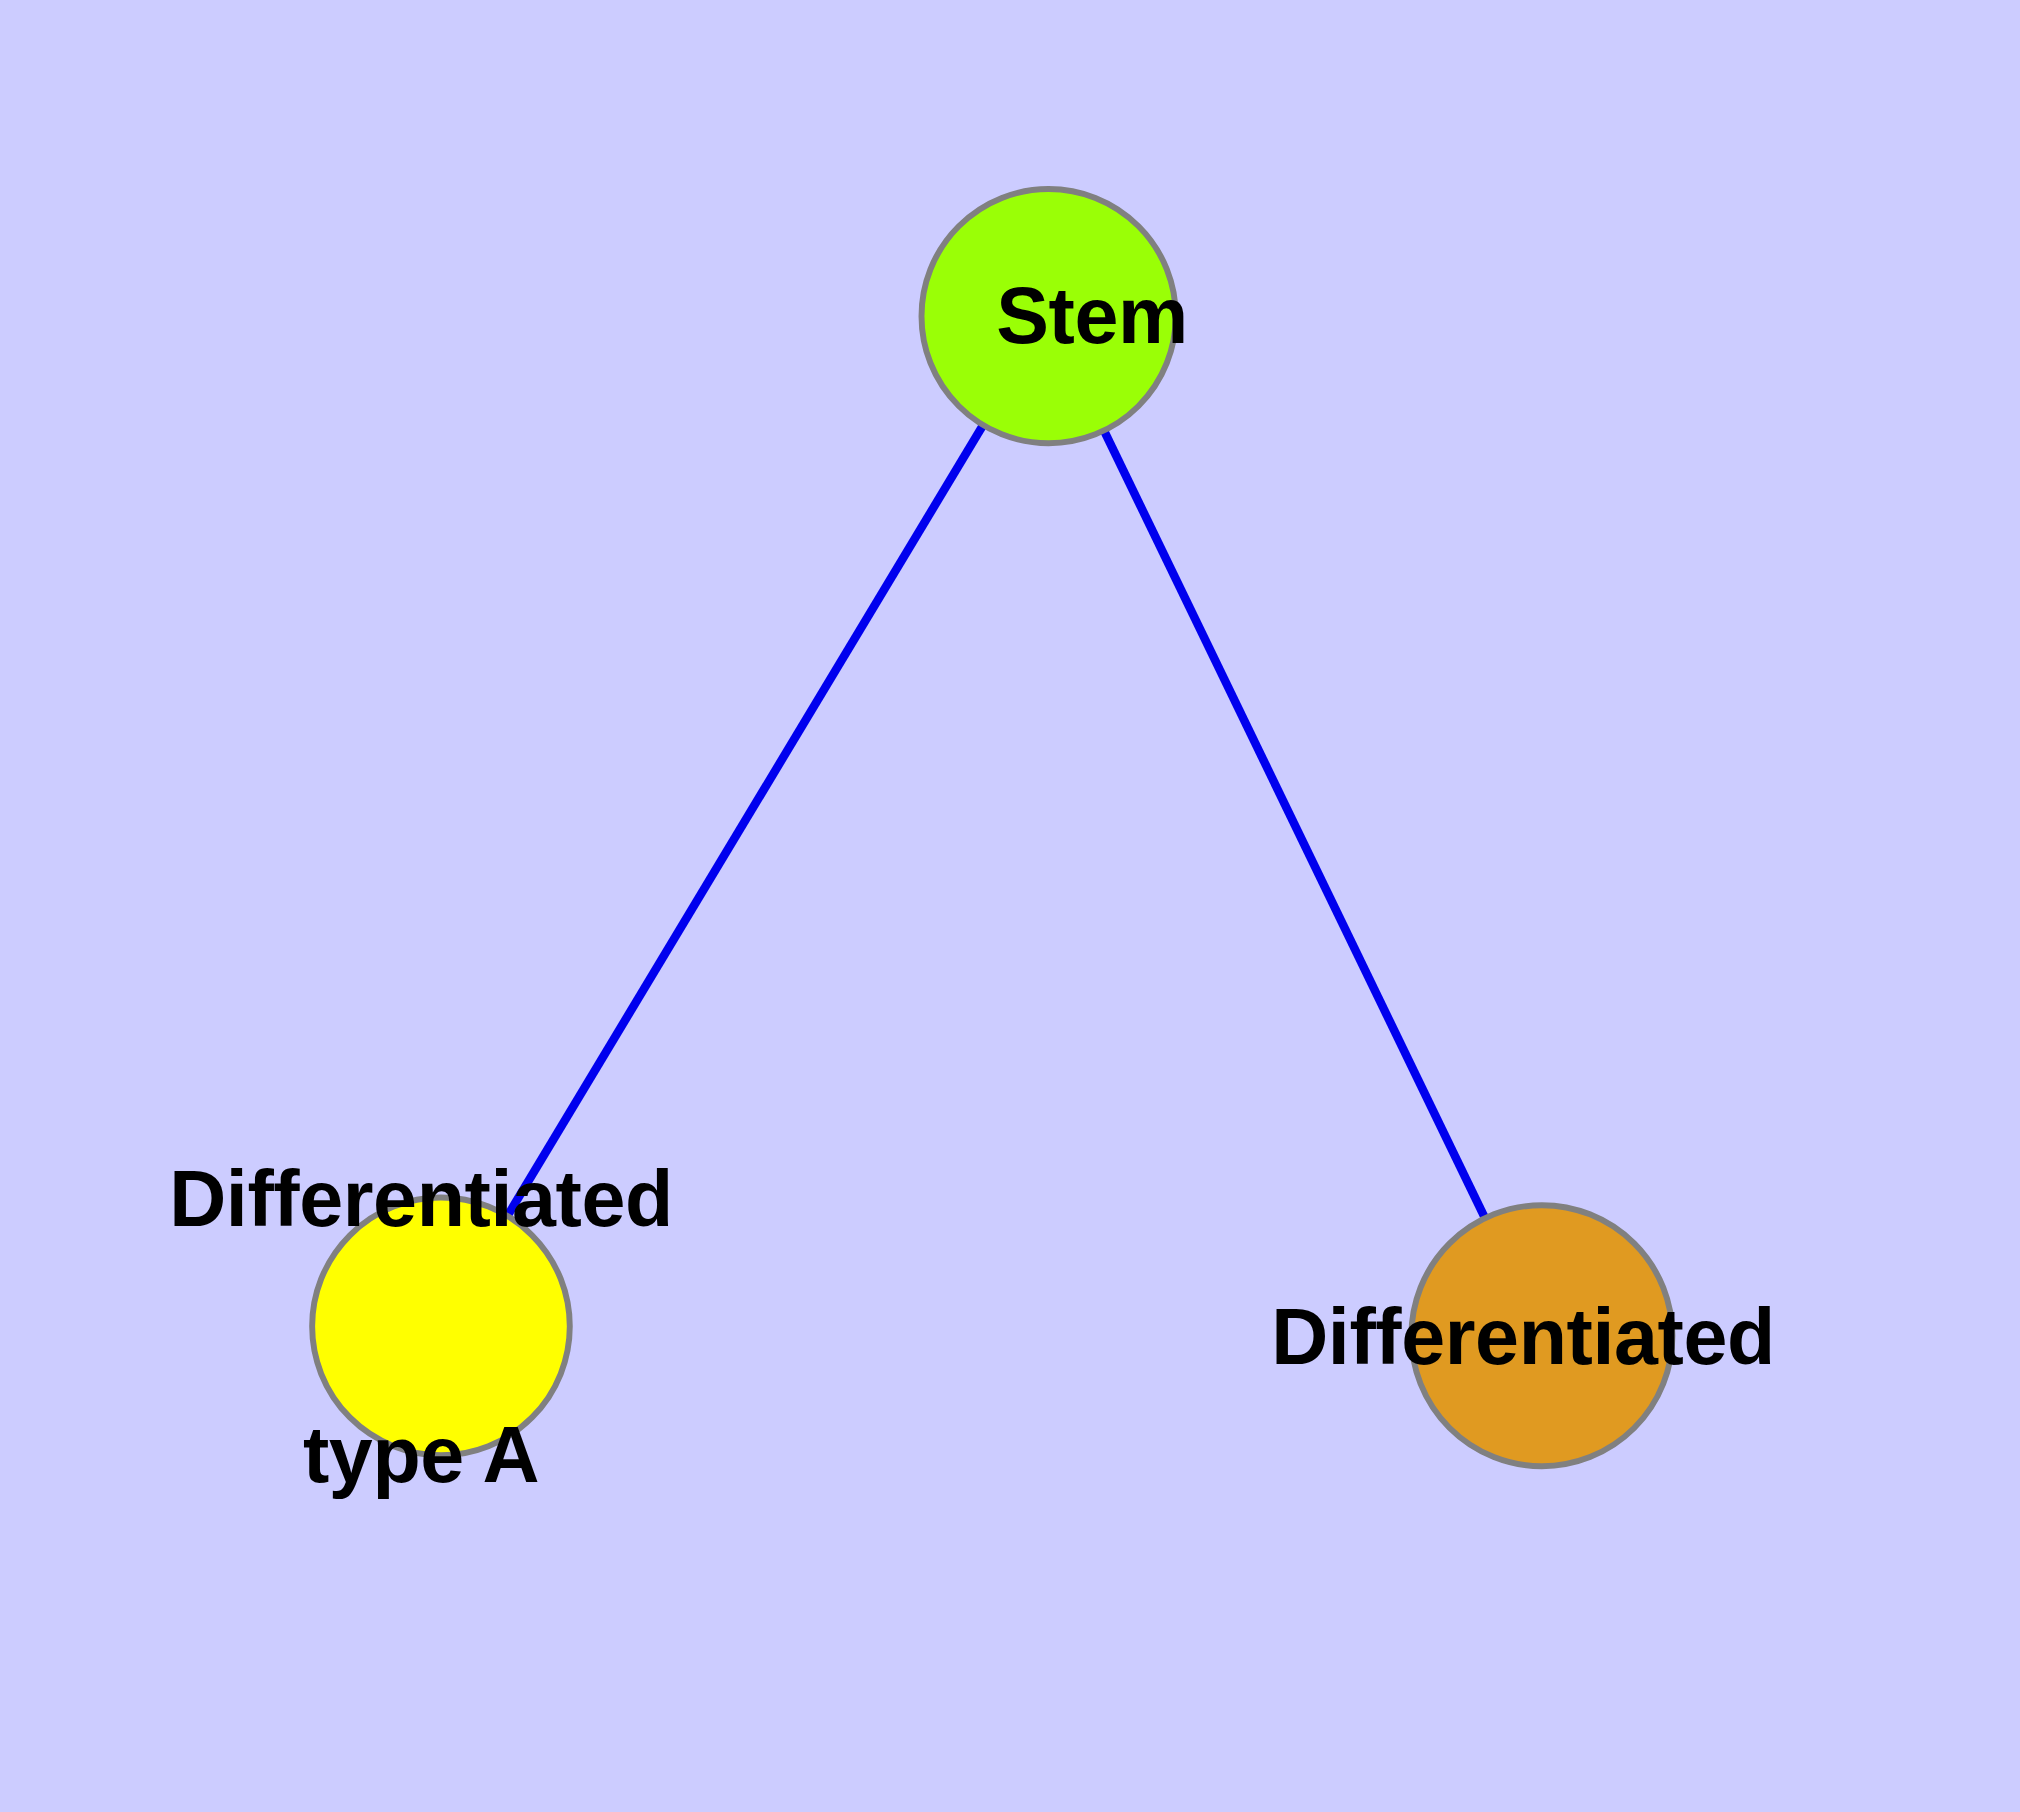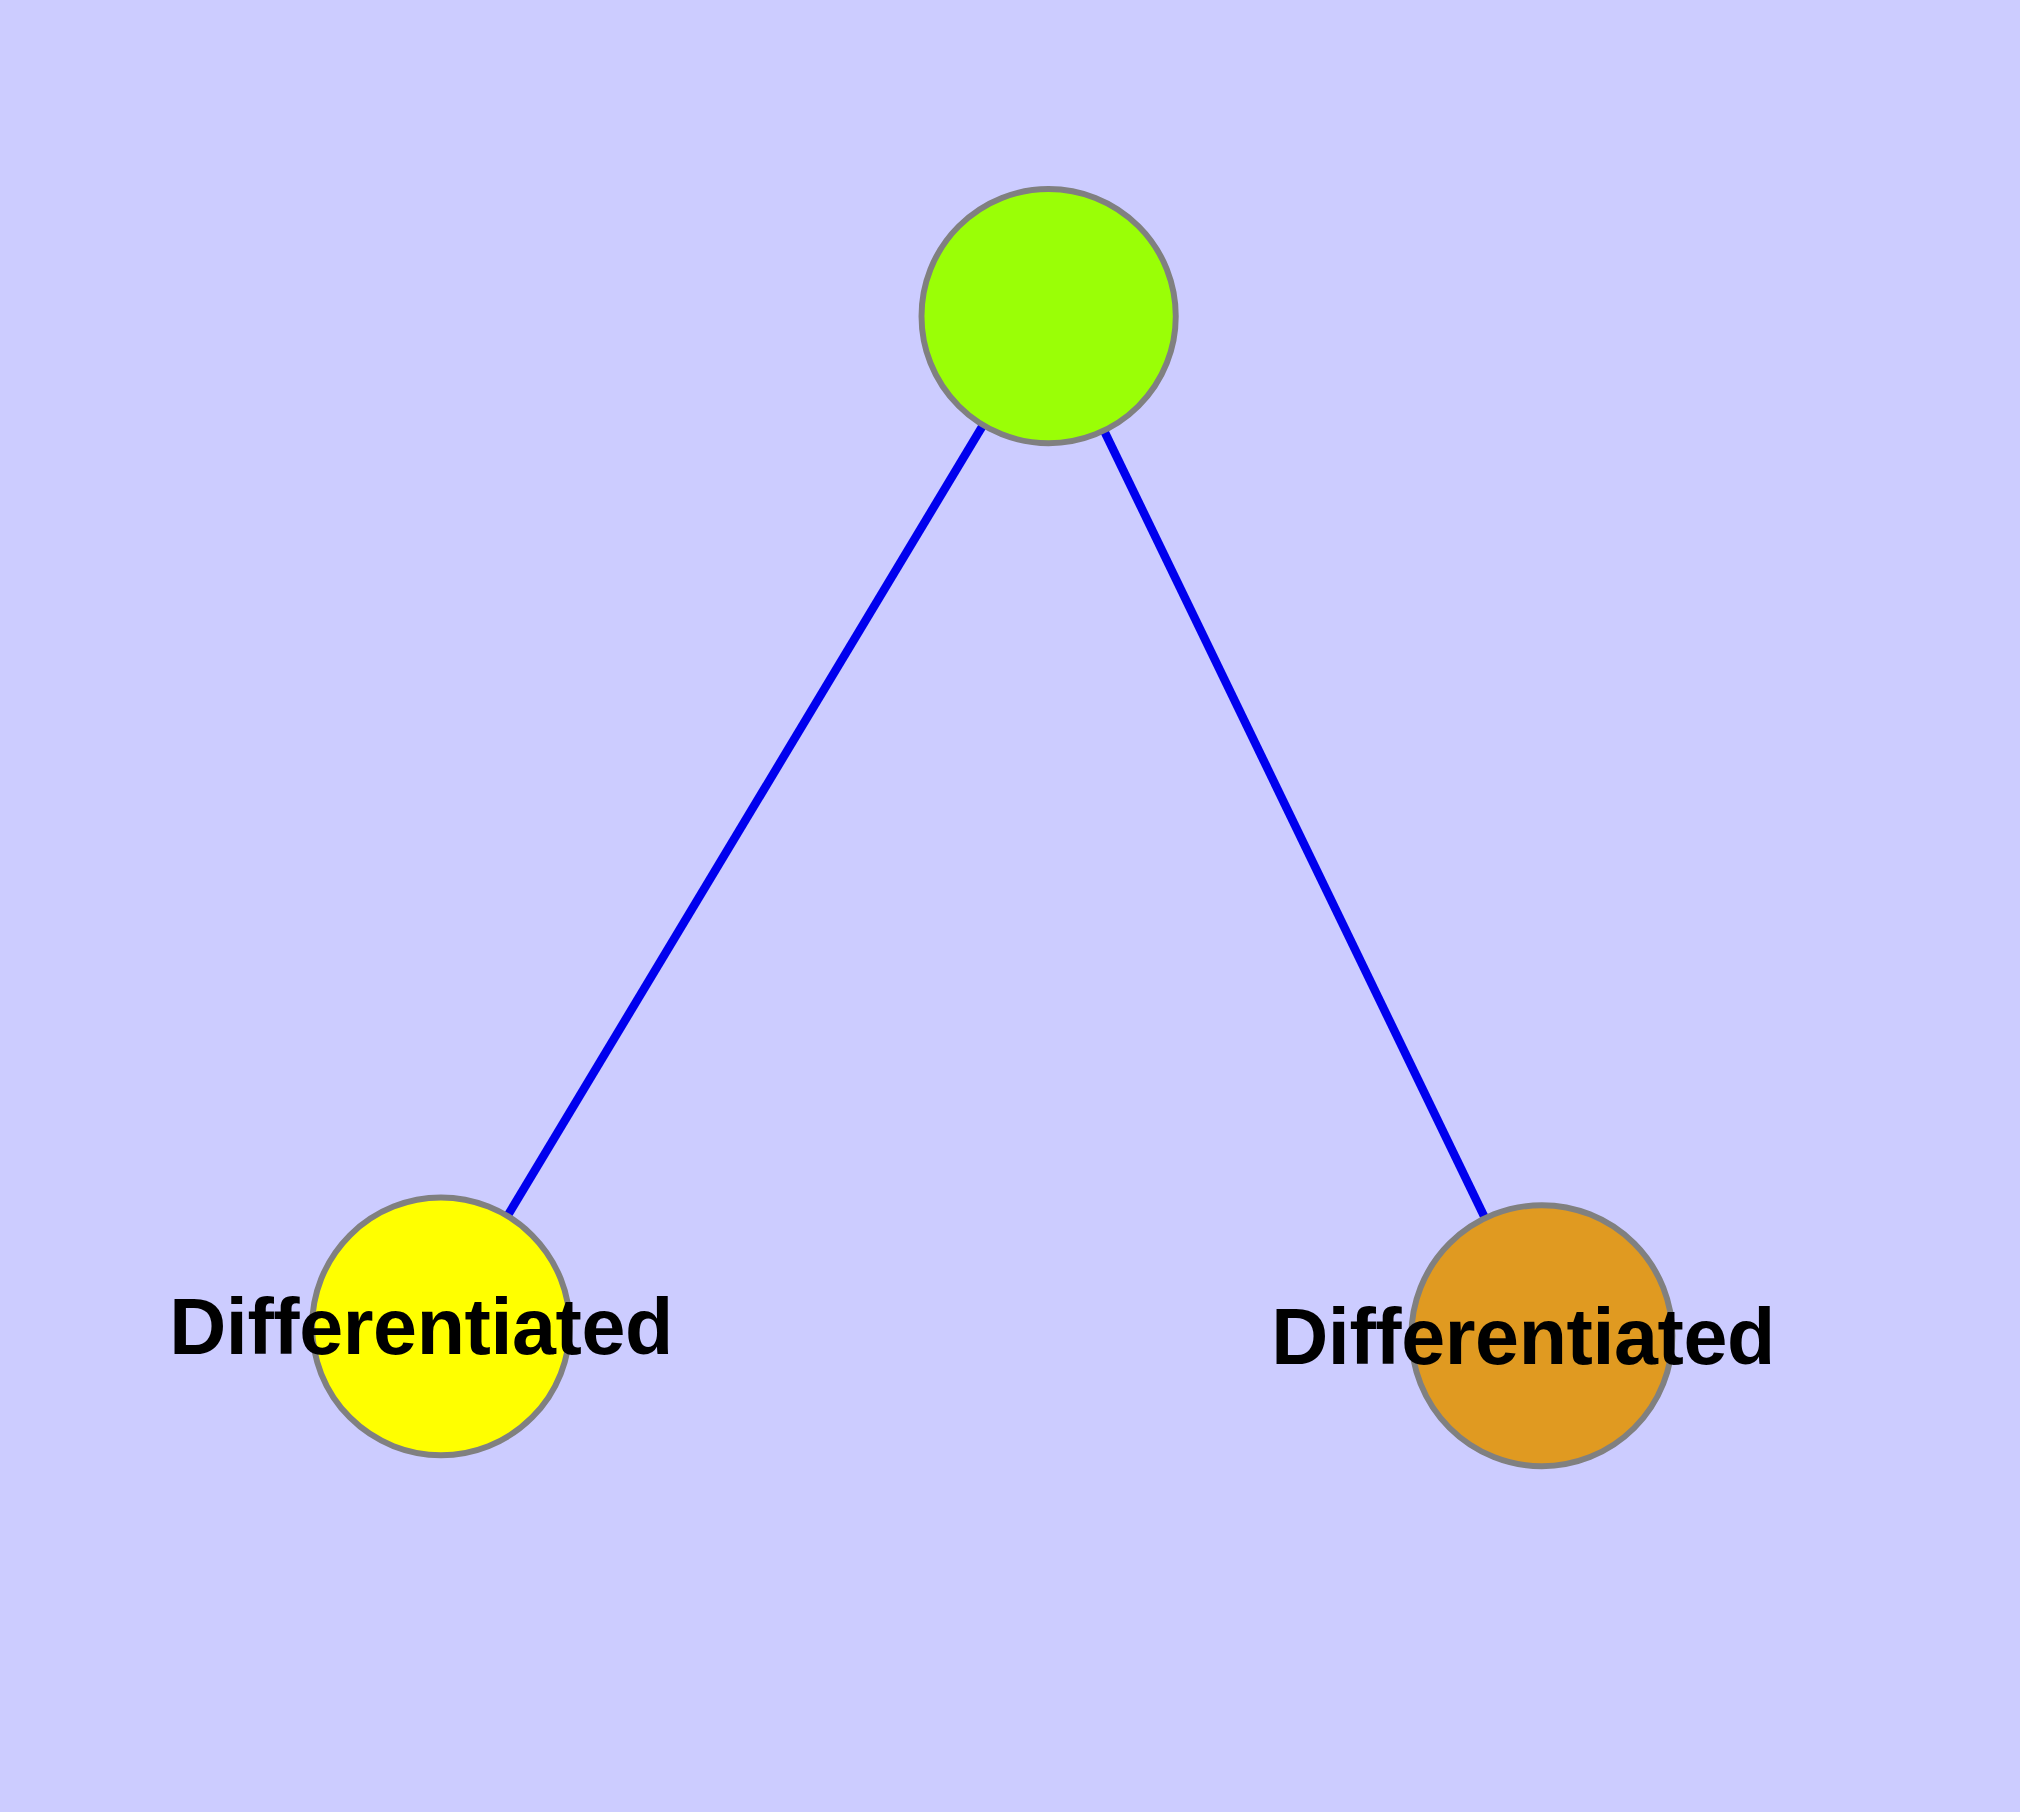--- a/index.html
+++ b/index.html
@@ -56,23 +56,27 @@
       <line id="edge-stem-diff-b" x1="1237" y1="373" x2="1819" y2="1576" stroke="#0000EE" stroke-width="10" stroke-linecap="butt"></line>
     </g>
 
     <g>
       <circle id="node-stem" cx="1237" cy="373" r="150" fill="#9AFF06" stroke="#808080" stroke-width="7"></circle>
       <circle id="node-diff-a" cx="520" cy="1565" r="152" fill="#FFFF00" stroke="#808080" stroke-width="7"></circle>
       <circle id="node-diff-b" cx="1819" cy="1576" r="154" fill="#E09A21" stroke="#808080" stroke-width="7"></circle>
     </g>
   </svg>
 
+  <div class="node-label" style="left: 1049px; top: 316px; font-size: 79px; font-weight: bold; color: rgb(0, 0, 0);">
+    <span>Stem</span>
+  </div>
 
   <div class="node-label" style="left: 421px; top: 1326px; font-size: 79px; font-weight: bold; color: rgb(0, 0, 0);">
     <div>Differentiated</div>
+    <div>type A</div>
   </div>
 
   <div class="node-label" style="left: 1523px; top: 1336px; font-size: 79px; font-weight: bold; color: rgb(0, 0, 0);">
     <div>Differentiated</div>
   </div>
 
 </div>
 
 
 </body></html>

